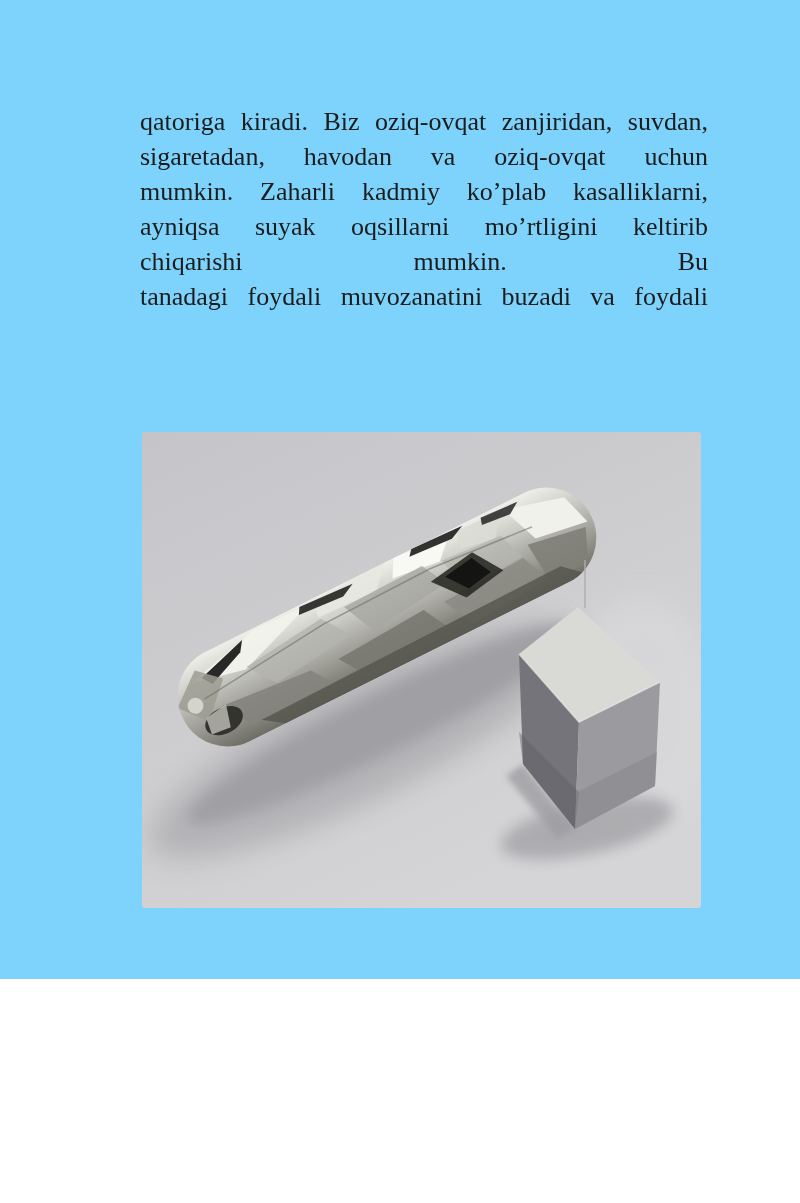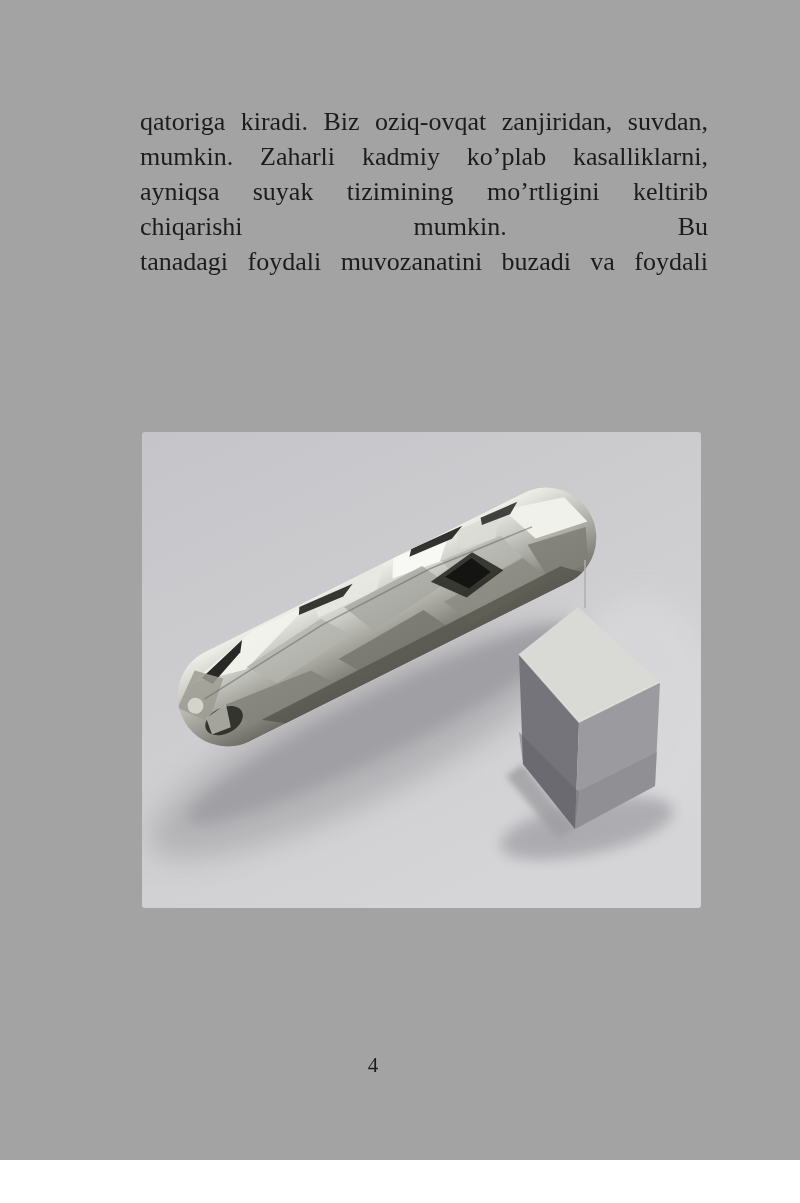--- a/index.html
+++ b/index.html
@@ -3,22 +3,22 @@
 <meta charset="utf-8">
 <style>
   html, body {
     margin: 0;
     padding: 0;
     background: #ffffff;
   }
   .page {
     position: relative;
     width: 800px;
-    height: 1160px;
-    background: #a3a3a3;
+    height: 979px;
+    background: #7dd3fc;
     font-family: "Liberation Serif", "DejaVu Serif", serif;
     overflow: hidden;
   }
   .text-block {
     position: absolute;
     left: 140px;
     top: 104px;
     width: 568px;
     color: #1c1c1c;
     font-size: 26px;
@@ -53,22 +53,23 @@
     color: #1c1c1c;
   }
 </style>
 </head>
 <body>
 
 <div class="page">
 
   <div class="text-block">
     <div class="line">qatoriga kiradi. Biz oziq-ovqat zanjiridan, suvdan,</div>
+    <div class="line">sigaretadan, havodan va oziq-ovqat uchun</div>
     <div class="line">mumkin. Zaharli kadmiy ko’plab kasalliklarni,</div>
-    <div class="line">ayniqsa suyak tizimining mo’rtligini keltirib</div>
+    <div class="line">ayniqsa suyak oqsillarni mo’rtligini keltirib</div>
     <div class="line">chiqarishi mumkin. Bu</div>
     <div class="line">tanadagi foydali muvozanatini buzadi va foydali</div>
   </div>
 
   <div class="figure">
     <svg width="559" height="476" viewBox="0 0 559 476" xmlns="http://www.w3.org/2000/svg">
       <defs>
         <linearGradient id="bgGrad" x1="0" y1="0" x2="0.55" y2="1">
           <stop offset="0" stop-color="#c5c5c9"></stop>
           <stop offset="1" stop-color="#d5d5d7"></stop>

